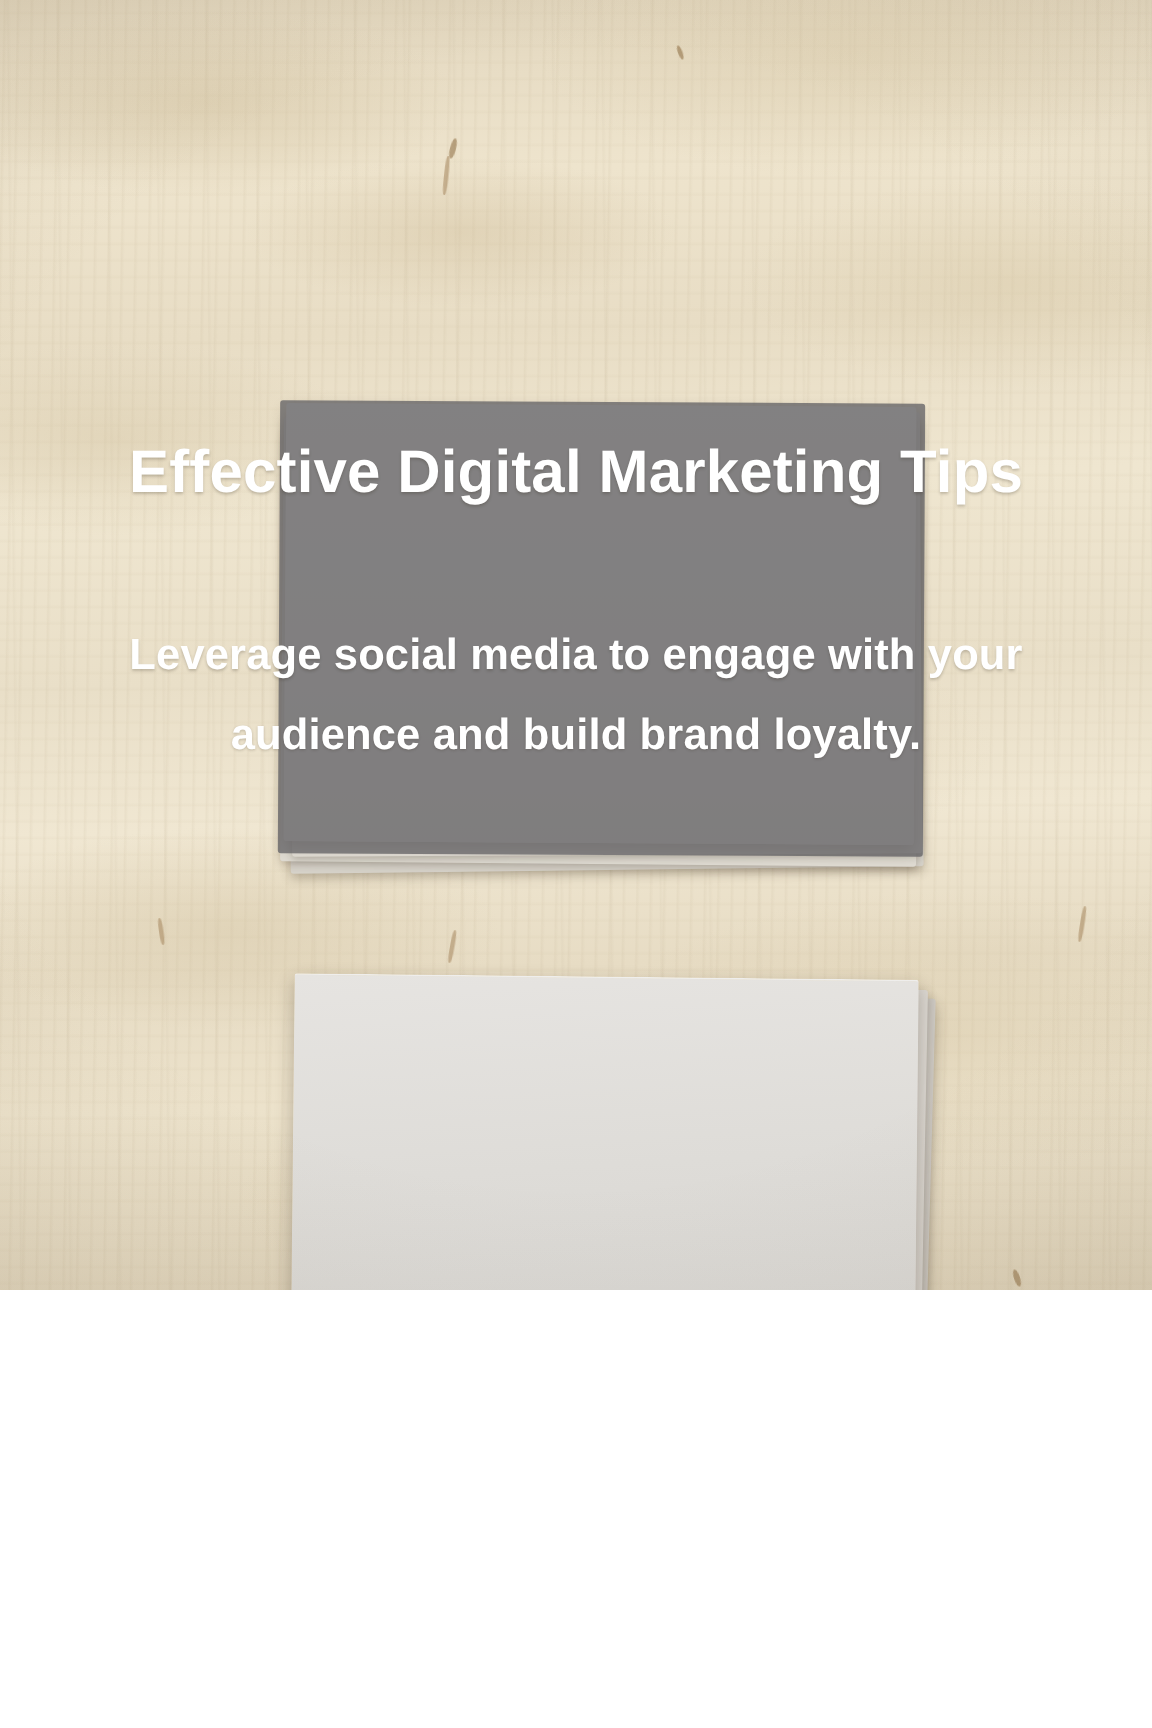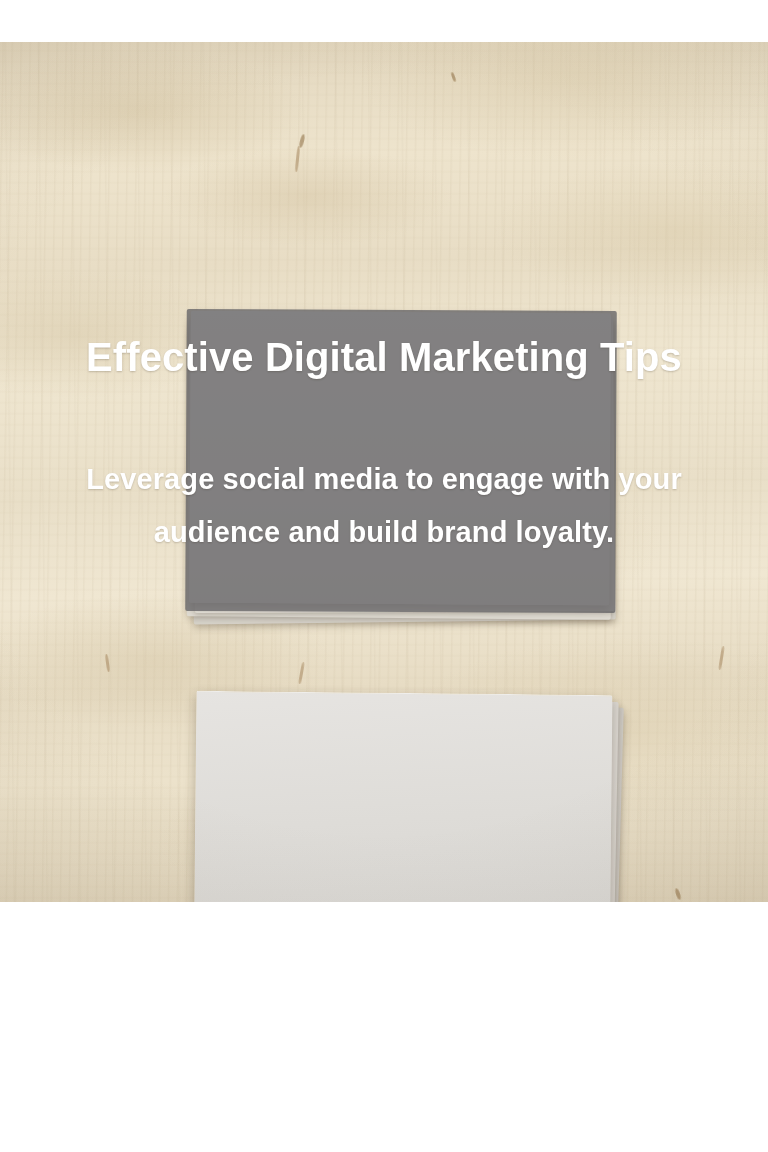--- a/index.html
+++ b/index.html
@@ -7,21 +7,20 @@
     padding: 0;
     background: #ffffff;
   }
   #poster {
     position: relative;
     width: 768px;
     height: 860px;
     overflow: hidden;
     font-family: "Liberation Sans", sans-serif;
     background-color: #0f172a;
-    margin-top: 42px;
   }
 
   
   .wood-base {
     position: absolute;
     inset: 0;
     background-color: #e9dec7;
     background-image:
       linear-gradient(178deg,
         #ded2b9 0%,

